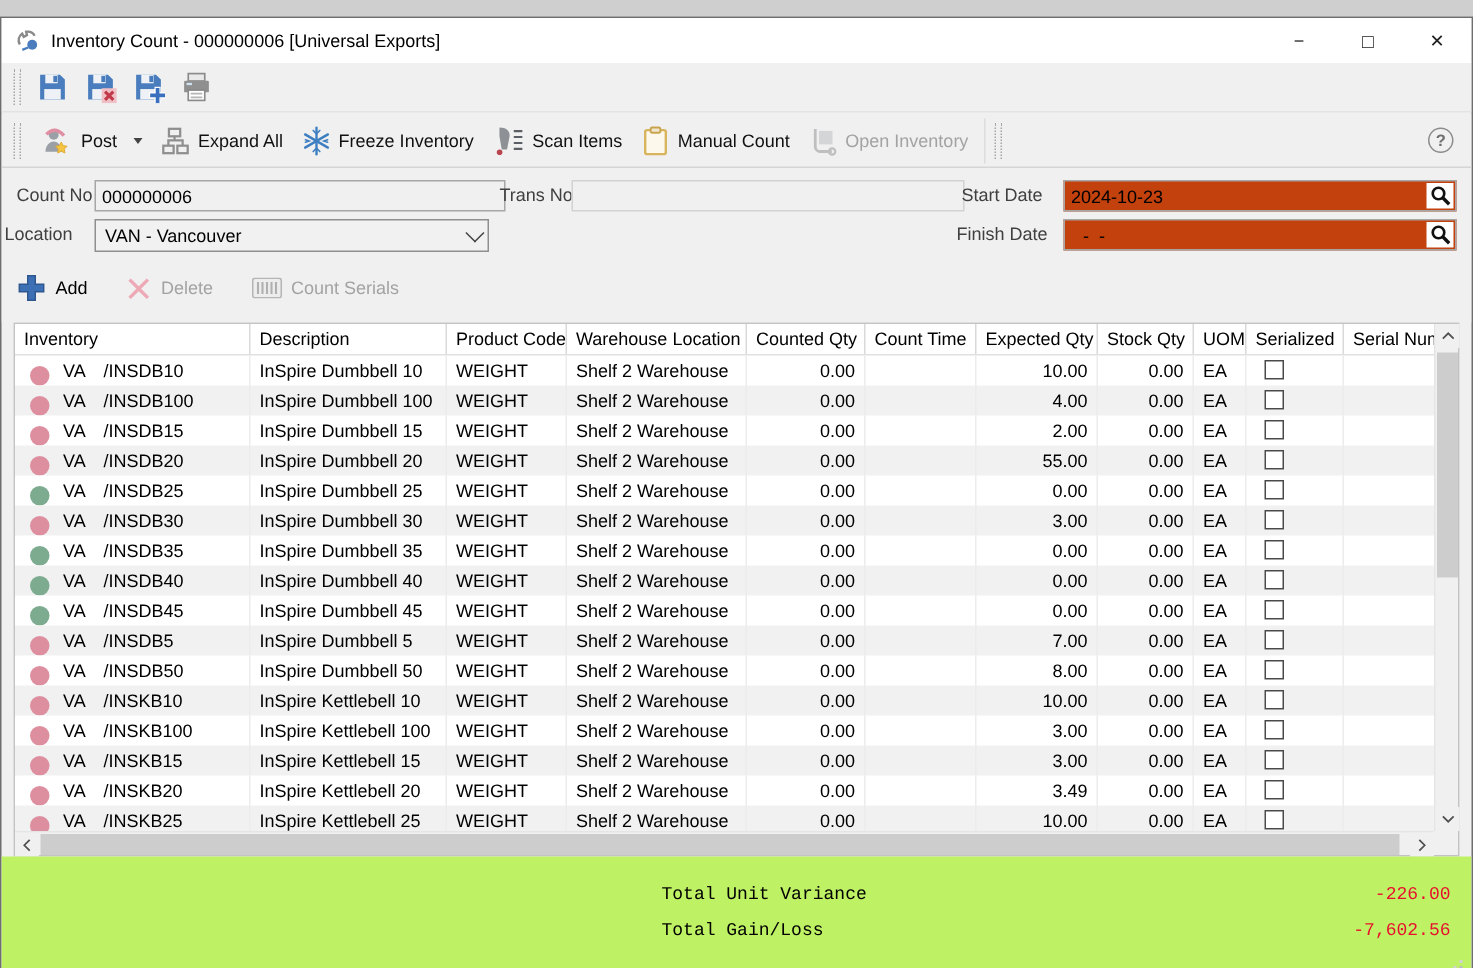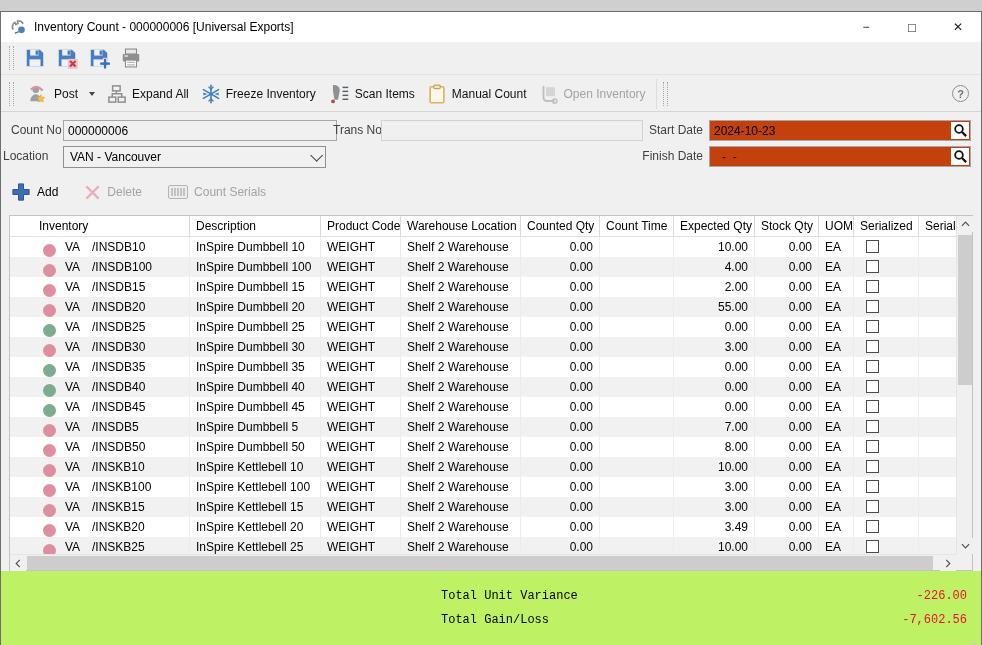--- a/index.html
+++ b/index.html
@@ -25,35 +25,35 @@
   .tb-btn { display:flex; align-items:center; gap:5px; padding:3px 6px; border-radius:2px; background:transparent; border:none; font-family:inherit; font-size:12px; color:#111; cursor:default; white-space:nowrap; }
   .tb-btn.icon-only { padding:3px 3px; margin-right:4px; }
   .tb-btn.disabled { color:#a3a3a3; }
   .dd-arrow { width:0; height:0; border-left:3.5px solid transparent; border-right:3.5px solid transparent; border-top:4px solid #444; margin-left:6px; }
   .tb-divider { width:1px; height:30px; background:#dcdcdc; margin:0 4px; flex:0 0 auto; }
   .tb-spacer { flex:1 1 auto; }
   .help-btn { width:17px; height:17px; border:1.4px solid #8d8d8d; border-radius:50%; color:#6f6f6f; font-size:11px; font-weight:bold; display:flex; align-items:center; justify-content:center; margin-right:12px; background:#f0f0f0; }
   
   .form-area { position:absolute; top:100px; left:0; right:0; height:103px; background:#f0f0f0; }
   .f-label { position:absolute; font-size:12px; color:#404040; line-height:21px; }
-  .f-label.ralign { text-align:right; }
+  .f-label.ralign { text-align:center; }
   .f-input { position:absolute; height:21px; border:1px solid #a6a6a6; background:#c2410c; font-family:inherit; font-size:12px; padding:0 4px; color:#000; }
   .f-input.gray { background:#f0f0f0; }
   .f-input.dis { background:#f0f0f0; border-color:#d2d2d2; }
   .date-wrap { position:absolute; height:21px; }
   .date-wrap .f-input { left:0; top:0; width:100%; padding-right:22px; }
   .search-btn { position:absolute; right:2px; top:2px; width:18px; height:17px; background:#fff; border:none; display:flex; align-items:center; justify-content:center; }
   .loc-select { position:absolute; height:22px; border:1px solid #8f8f8f; background:#f1f1f1; display:flex; align-items:center; padding:0 6px; }
   .loc-select .chev { margin-left:auto; width:9px; height:9px; border-right:1.5px solid #444; border-bottom:1.5px solid #444; transform:rotate(45deg) translateY(-3px); }
   .grid-toolbar { position:absolute; left:10px; top:62px; height:36px; display:flex; align-items:center; gap:26px; }
   .gt-btn { display:flex; align-items:center; gap:6px; font-size:12px; color:#000; background:none; border:none; font-family:inherit; }
   .gt-btn.disabled { color:#a3a3a3; }
   
   .table { position:absolute; left:8px; top:203px; width:964px; height:356px; background:#fff; border:1px solid #c3c3c3; }
-  .thead-row, .tr { display:grid; grid-template-columns:157px 131px 80px 120px 79px 74px 81px 64px 35px 65px minmax(0,1fr);padding-left:23px; }
+  .thead-row, .tr { display:grid; grid-template-columns:157px 131px 80px 120px 79px 74px 81px 64px 35px 65px minmax(0,1fr); }
   .thead-row { height:21px; border-bottom:1px solid #e0e0e0; }
   .th { line-height:20px; padding:0 6px; border-right:1px solid #d9d9d9; white-space:nowrap; overflow:hidden; font-weight:normal; text-align:left; }
   .th.num { text-align:right; }
   .tbody { position:absolute; top:21px; left:0; right:16px; bottom:16px; overflow:hidden; }
   .tr { height:20px; }
   .tr.alt { background:#f1f1f1; }
   .td { line-height:20px; padding:0 6px; border-right:1px solid #ececec; white-space:nowrap; overflow:hidden; }
   .td.num { text-align:right; }
   .cell-inventory { display:flex; align-items:flex-end; padding-left:10px; }
   .status-dot { width:13px; height:13px; border-radius:50%; flex:0 0 auto; margin-right:9px; }

